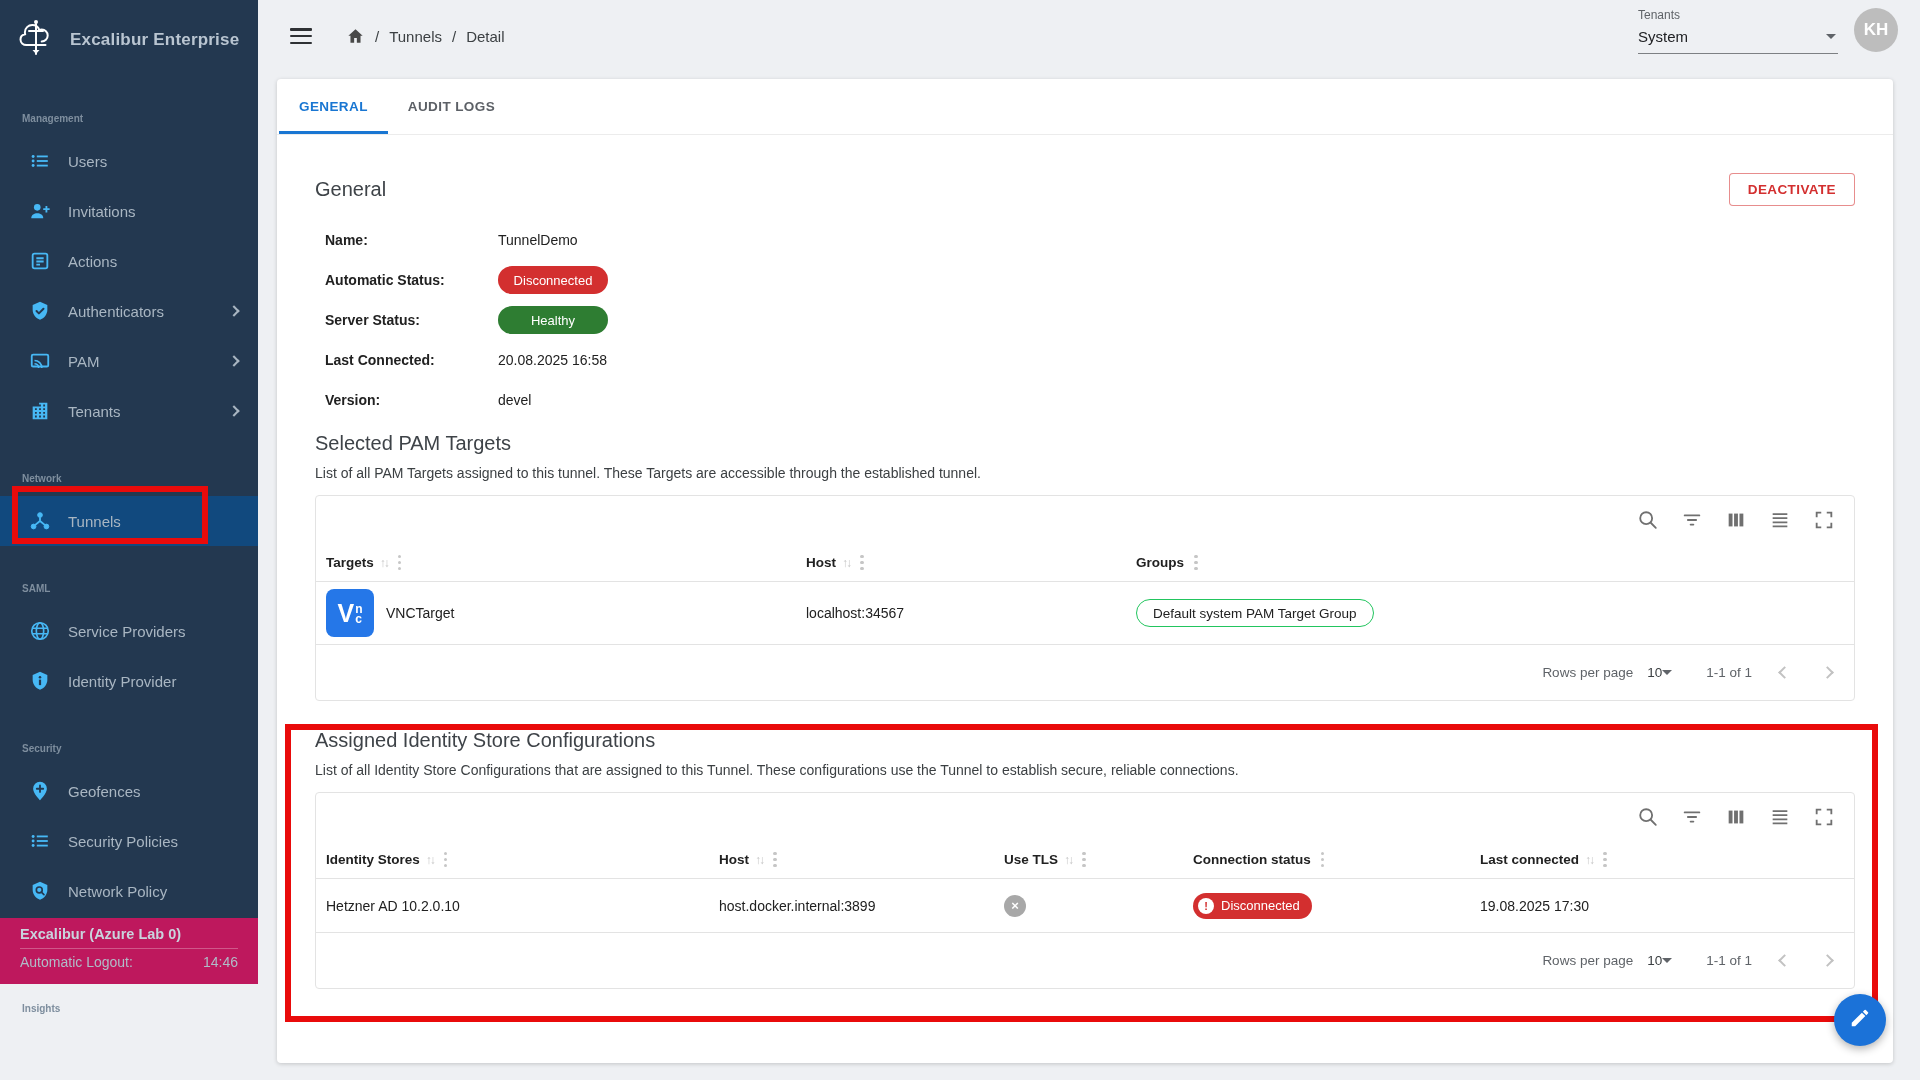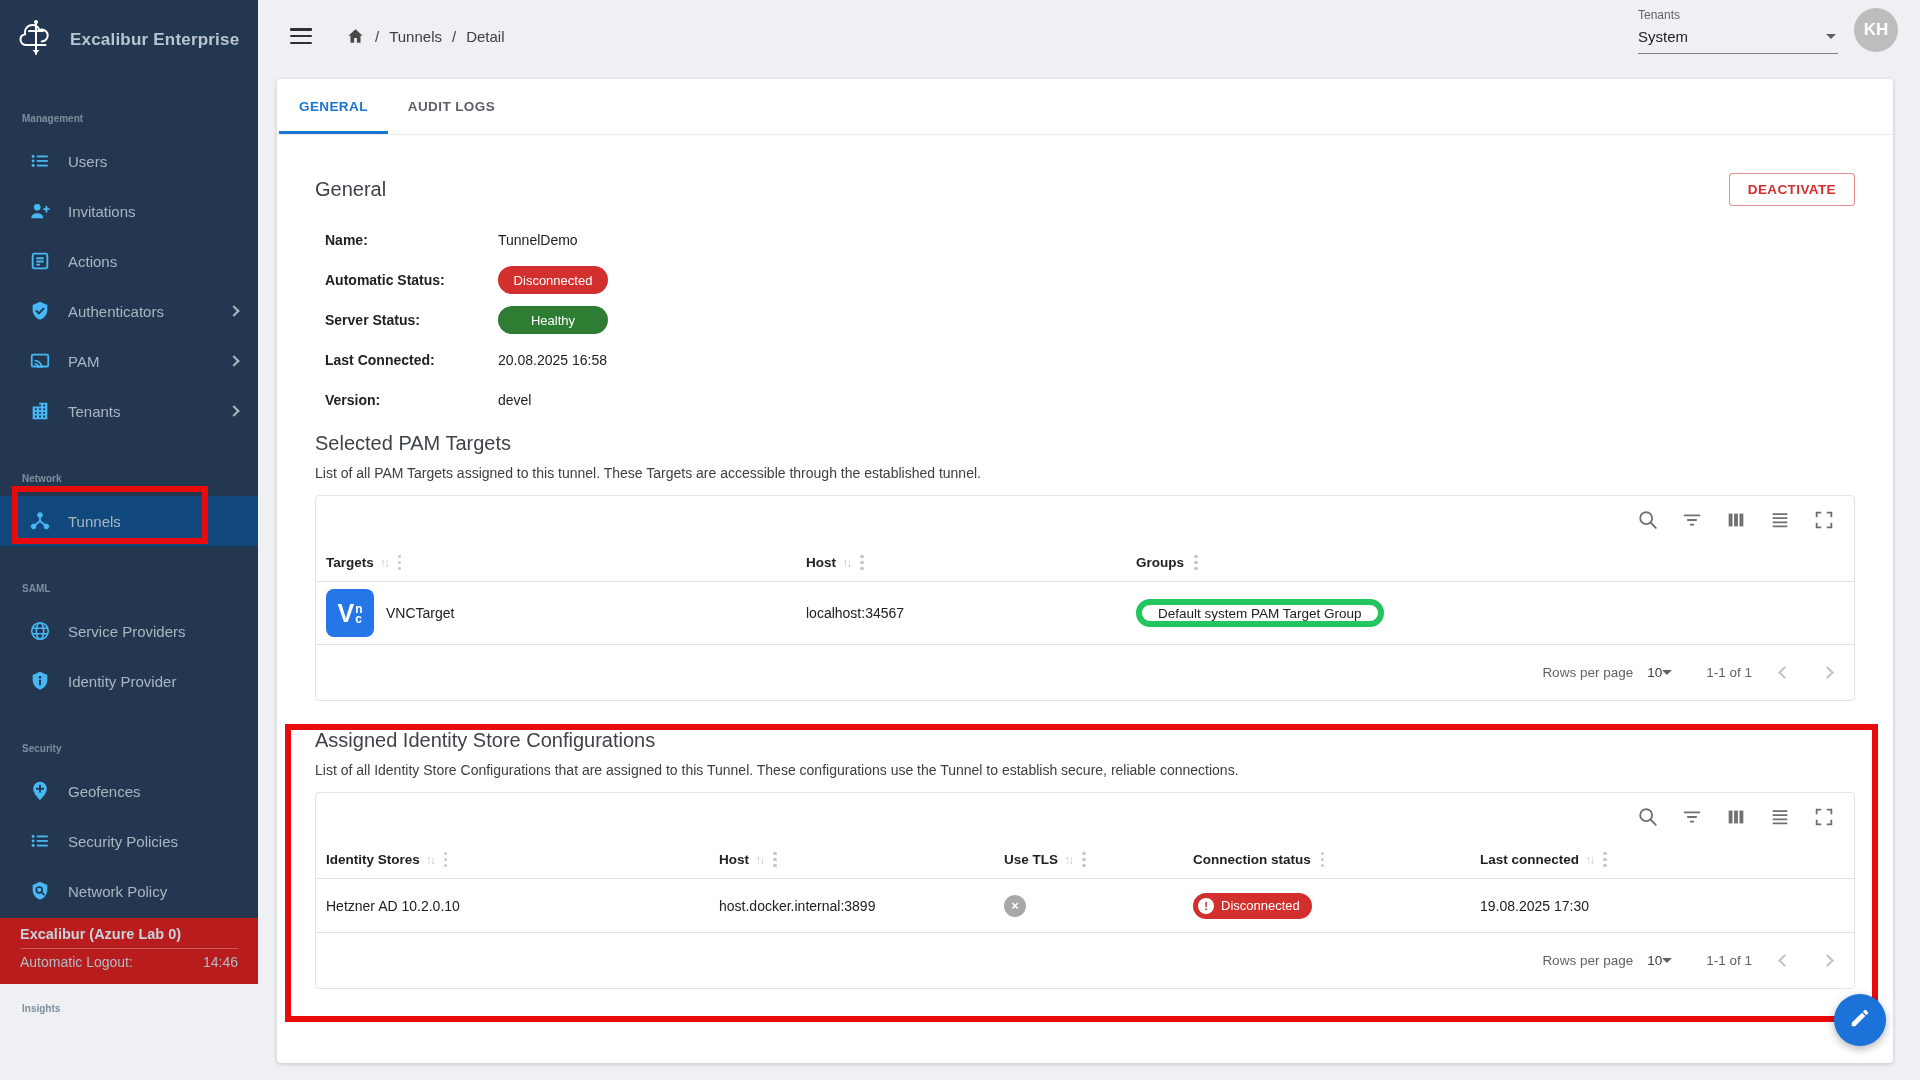--- a/index.html
+++ b/index.html
@@ -12,21 +12,21 @@
   .logo-ic { width:40px; height:44px; display:flex; align-items:center; justify-content:center; }
   .logo-title { margin-left:14px; font-size:17px; font-weight:bold; color:#b9c5d1; letter-spacing:.2px; }
   .nav-section-label { margin:28px 0 8px 0; padding-left:22px; height:20px; font-size:10px; font-weight:bold; color:#7e8e9e; display:flex; align-items:center; }
   .nav-section-label.gap32 { margin-top:32px; }
   .nav-item { height:50px; display:flex; align-items:center; padding-left:28px; position:relative; cursor:pointer; }
   .nav-item.active { background:#11497e; }
   .nav-icon { width:24px; height:24px; display:flex; align-items:center; justify-content:center; flex:0 0 24px; }
   .nav-icon svg { display:block; }
   .nav-label { margin-left:16px; font-size:15px; color:#a9b6c2; white-space:nowrap; }
   .chev { position:absolute; right:20px; width:8px; height:8px; border-right:2px solid #a9b6c2; border-bottom:2px solid #a9b6c2; transform:rotate(-45deg); }
-  .side-footer { position:absolute; left:0; bottom:0; width:258px; height:66px; background:#b91c1c; padding:8px 20px 6px 20px; }
+  .side-footer { position:absolute; left:0; bottom:0; width:258px; height:66px; background:#be185d; padding:8px 20px 6px 20px; }
   .side-footer .tenant-name { font-size:14.5px; font-weight:bold; color:#c9d3dd; }
   .side-footer .divider { border-bottom:1px solid rgba(255,255,255,.28); margin:6px 0 5px 0; }
   .side-footer .logout-row { display:flex; justify-content:space-between; font-size:14px; color:#b0bcc8;gap:40px; }
 
   
   .main { position:absolute; left:258px; top:0; width:1662px; height:1080px; }
   .topbar { height:72px; display:flex; align-items:center; position:relative; }
   .hamburger { margin-left:32px; width:22px; height:16px; display:flex; flex-direction:column; justify-content:space-between; cursor:pointer; }
   .hamburger i { height:2.5px; background:#2e3134; border-radius:1px; }
   .breadcrumb { display:flex; align-items:center; margin-left:34px; font-size:15px; color:#3c4043; gap:10px; }
@@ -71,21 +71,21 @@
   .dots { margin-left:10px; display:flex; flex-direction:column; gap:2.5px; cursor:pointer; }
   .dots i { width:3.5px; height:3.5px; border-radius:50%; background:#c6c6c6; }
   .trow { display:flex; align-items:center; border-bottom:1px solid #e3e3e3; }
   .td { padding:0 10px; font-size:14px; color:#212121; display:flex; align-items:center; }
   .row1 { height:63px; } .row2 { height:54px; }
   .c1a { width:480px; } .c2a { width:320px; } .c3a { flex:1; padding-left:20px; }
   .c1b { width:393px; } .c2b { width:285px; } .c3b { width:189px; } .c4b { width:287px; } .c5b { flex:1; }
   .vnc-logo { width:48px; height:48px; border-radius:8px; background:#2577e8; color:#fff; display:flex; align-items:center; justify-content:center; margin-right:12px; }
   .vnc-logo .v { font-size:25px; font-weight:bold; }
   .vnc-logo .nc { display:flex; flex-direction:column; font-size:12px; line-height:10px; font-weight:bold; margin-left:1px; margin-top:2px; }
-  .chip { height:28px; border:6px solid #22c55e; border-radius:14px; padding:0 16px; display:inline-flex; align-items:center; font-size:13.5px; color:#212121; background:#fff; }
+  .chip { height:28px; border:1px solid #22c55e; border-radius:14px; padding:0 16px; display:inline-flex; align-items:center; font-size:13.5px; color:#212121; background:#fff; }
   .tls-cancel { width:22px; height:22px; border-radius:50%; background:#a8a8a8; color:#fff; font-size:13px; font-weight:bold; display:flex; align-items:center; justify-content:center; }
   .status-pill { height:26px; border-radius:13px; background:#d32f2f; color:#fff; font-size:13px; display:inline-flex; align-items:center; gap:7px; padding:0 12px 0 5px; }
   .err-ic { width:16px; height:16px; border-radius:50%; background:#fff; color:#d32f2f; font-size:11px; font-weight:bold; display:flex; align-items:center; justify-content:center; }
   .pagination { height:55px; display:flex; align-items:center; justify-content:flex-end; font-size:13.5px; color:#5f6368; padding-right:14px; }
   .rpp-select { display:flex; align-items:center; margin-left:14px; cursor:pointer; color:#3c4043; }
   .range { margin:0 28px 0 34px; }
   .pg-chev { width:9px; height:9px; border-right:2px solid #c2c2c2; border-bottom:2px solid #c2c2c2; display:inline-block; }
   .pg-prev { transform:rotate(135deg); margin-right:34px; }
   .pg-next { transform:rotate(-45deg); margin-right:8px; }
 

